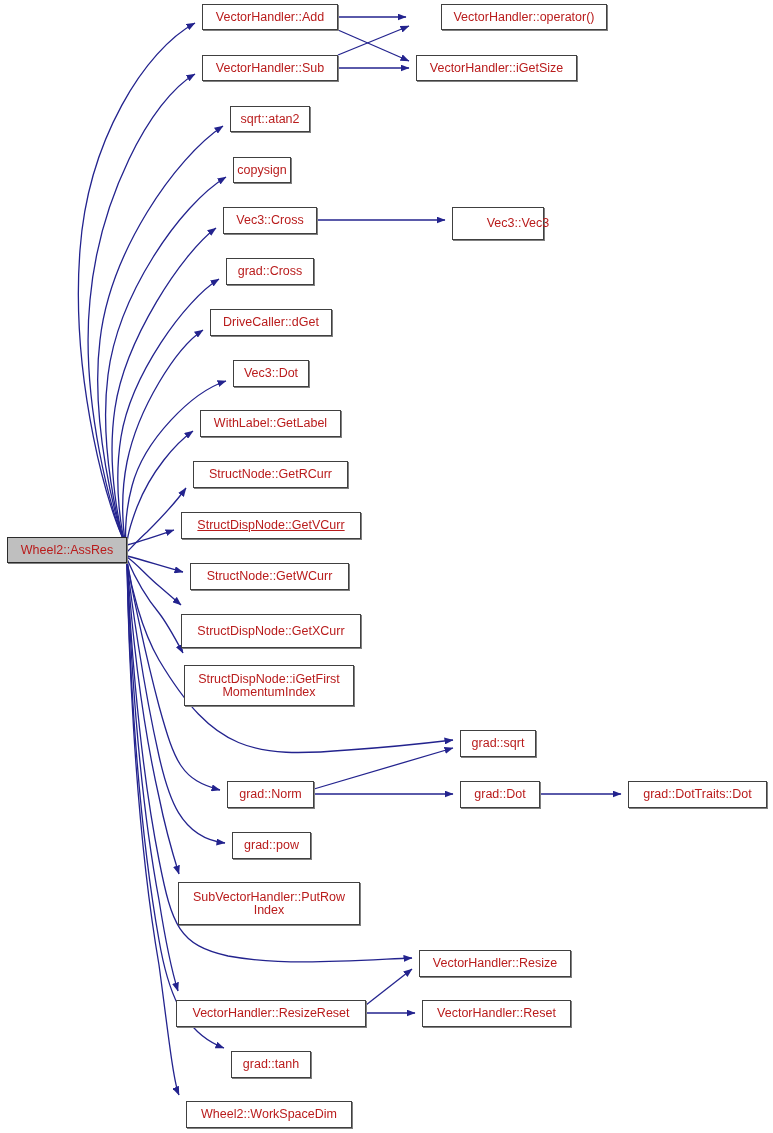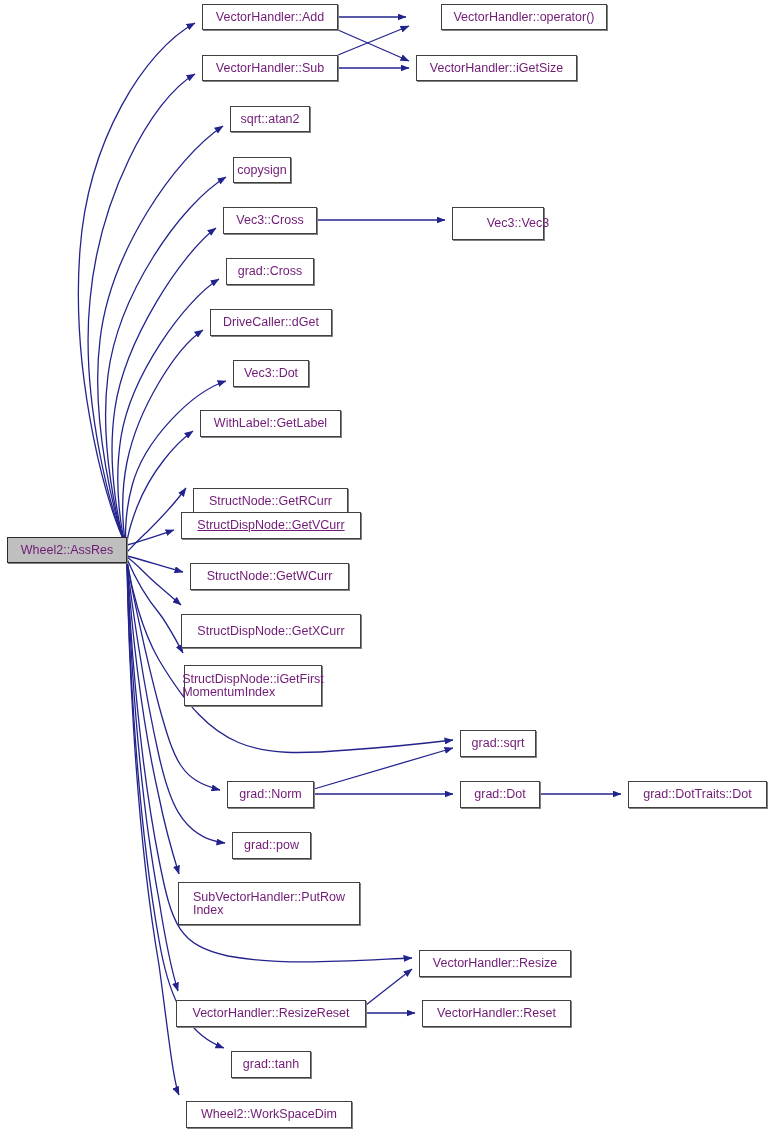--- a/index.html
+++ b/index.html
@@ -27,24 +27,24 @@
   }
   .node {
     position: absolute;
     box-sizing: border-box;
     background: #ffffff;
     border: 1px solid #404040;
     box-shadow: 1px 1px 0 0 #808080;
     display: flex;
     align-items: center;
     justify-content: center;
-    text-align: left;
+    text-align: center;
     font-size: 12.5px;
     line-height: 13px;
-    color: #701a75;
+    color: #b91c1c;
     white-space: pre-line;
     letter-spacing: 0px;
   }
   .node.current {
     background: #bfbfbf;
     border: 1px solid #2b2b2b;
   }
 </style>
 </head>
 <body>
@@ -95,25 +95,25 @@
       <div class="node current" style="left: 7px; top: 537px; width: 120px; height: 26px;">Wheel2::AssRes</div>
       <div class="node" style="left: 202px; top: 4px; width: 136px; height: 26px;">VectorHandler::Add</div>
       <div class="node" style="left: 202px; top: 55px; width: 136px; height: 26px;">VectorHandler::Sub</div>
       <div class="node" style="left: 230px; top: 106px; width: 80px; height: 26px;">sqrt::atan2</div>
       <div class="node" style="left: 233px; top: 157px; width: 58px; height: 26px;">copysign</div>
       <div class="node" style="left: 223px; top: 207px; width: 94px; height: 27px;">Vec3::Cross</div>
       <div class="node" style="left: 226px; top: 258px; width: 88px; height: 27px;">grad::Cross</div>
       <div class="node" style="left: 210px; top: 309px; width: 122px; height: 27px;">DriveCaller::dGet</div>
       <div class="node" style="left: 233px; top: 360px; width: 76px; height: 27px;">Vec3::Dot</div>
       <div class="node" style="left: 200px; top: 410px; width: 141px; height: 27px;">WithLabel::GetLabel</div>
-      <div class="node" style="left: 193px; top: 488px; width: 155px; height: 27px;">StructNode::GetRCurr</div>
+      <div class="node" style="left: 193px; top: 461px; width: 155px; height: 27px;">StructNode::GetRCurr</div>
       <div class="node" style="left: 181px; top: 512px; width: 180px; height: 27px; text-decoration: underline;">StructDispNode::GetVCurr</div>
       <div class="node" style="left: 190px; top: 563px; width: 159px; height: 27px;">StructNode::GetWCurr</div>
       <div class="node" style="left: 181px; top: 614px; width: 180px; height: 34px;">StructDispNode::GetXCurr</div>
-      <div class="node" style="left: 184px; top: 665px; width: 138px; height: 41px;">StructDispNode::iGetFirst
+      <div class="node" style="left: 184px; top: 665px; width: 170px; height: 41px;">StructDispNode::iGetFirst
 MomentumIndex</div>
       <div class="node" style="left: 227px; top: 781px; width: 87px; height: 27px;">grad::Norm</div>
       <div class="node" style="left: 232px; top: 832px; width: 79px; height: 27px;">grad::pow</div>
       <div class="node" style="left: 178px; top: 882px; width: 182px; height: 43px;">SubVectorHandler::PutRow
 Index</div>
       <div class="node" style="left: 176px; top: 1000px; width: 190px; height: 27px;">VectorHandler::ResizeReset</div>
       <div class="node" style="left: 231px; top: 1051px; width: 80px; height: 27px;">grad::tanh</div>
       <div class="node" style="left: 186px; top: 1101px; width: 166px; height: 27px;">Wheel2::WorkSpaceDim</div>
       <div class="node" style="left: 413px; top: 4px; width: 166px; height: 26px; margin-left: 28px;">VectorHandler::operator()</div>
       <div class="node" style="left: 416px; top: 55px; width: 161px; height: 26px;">VectorHandler::iGetSize</div>

